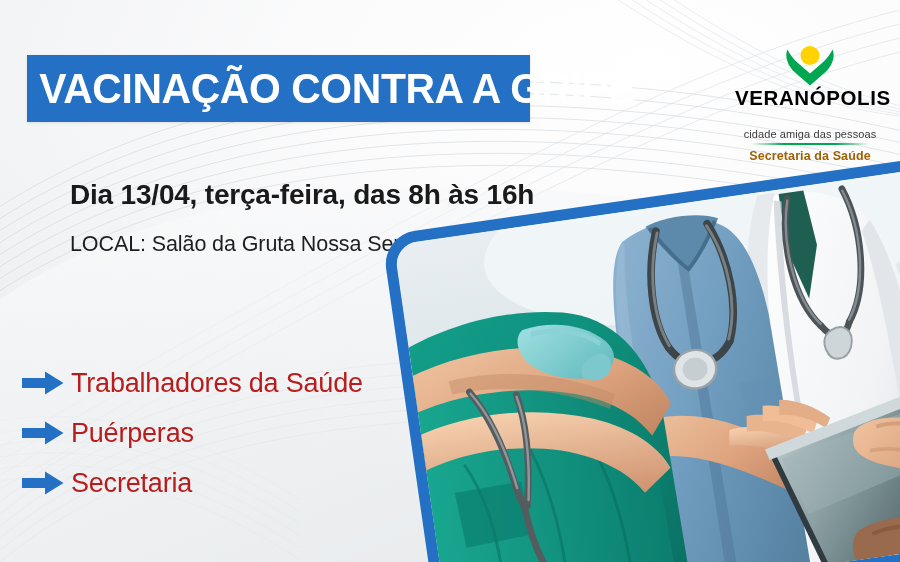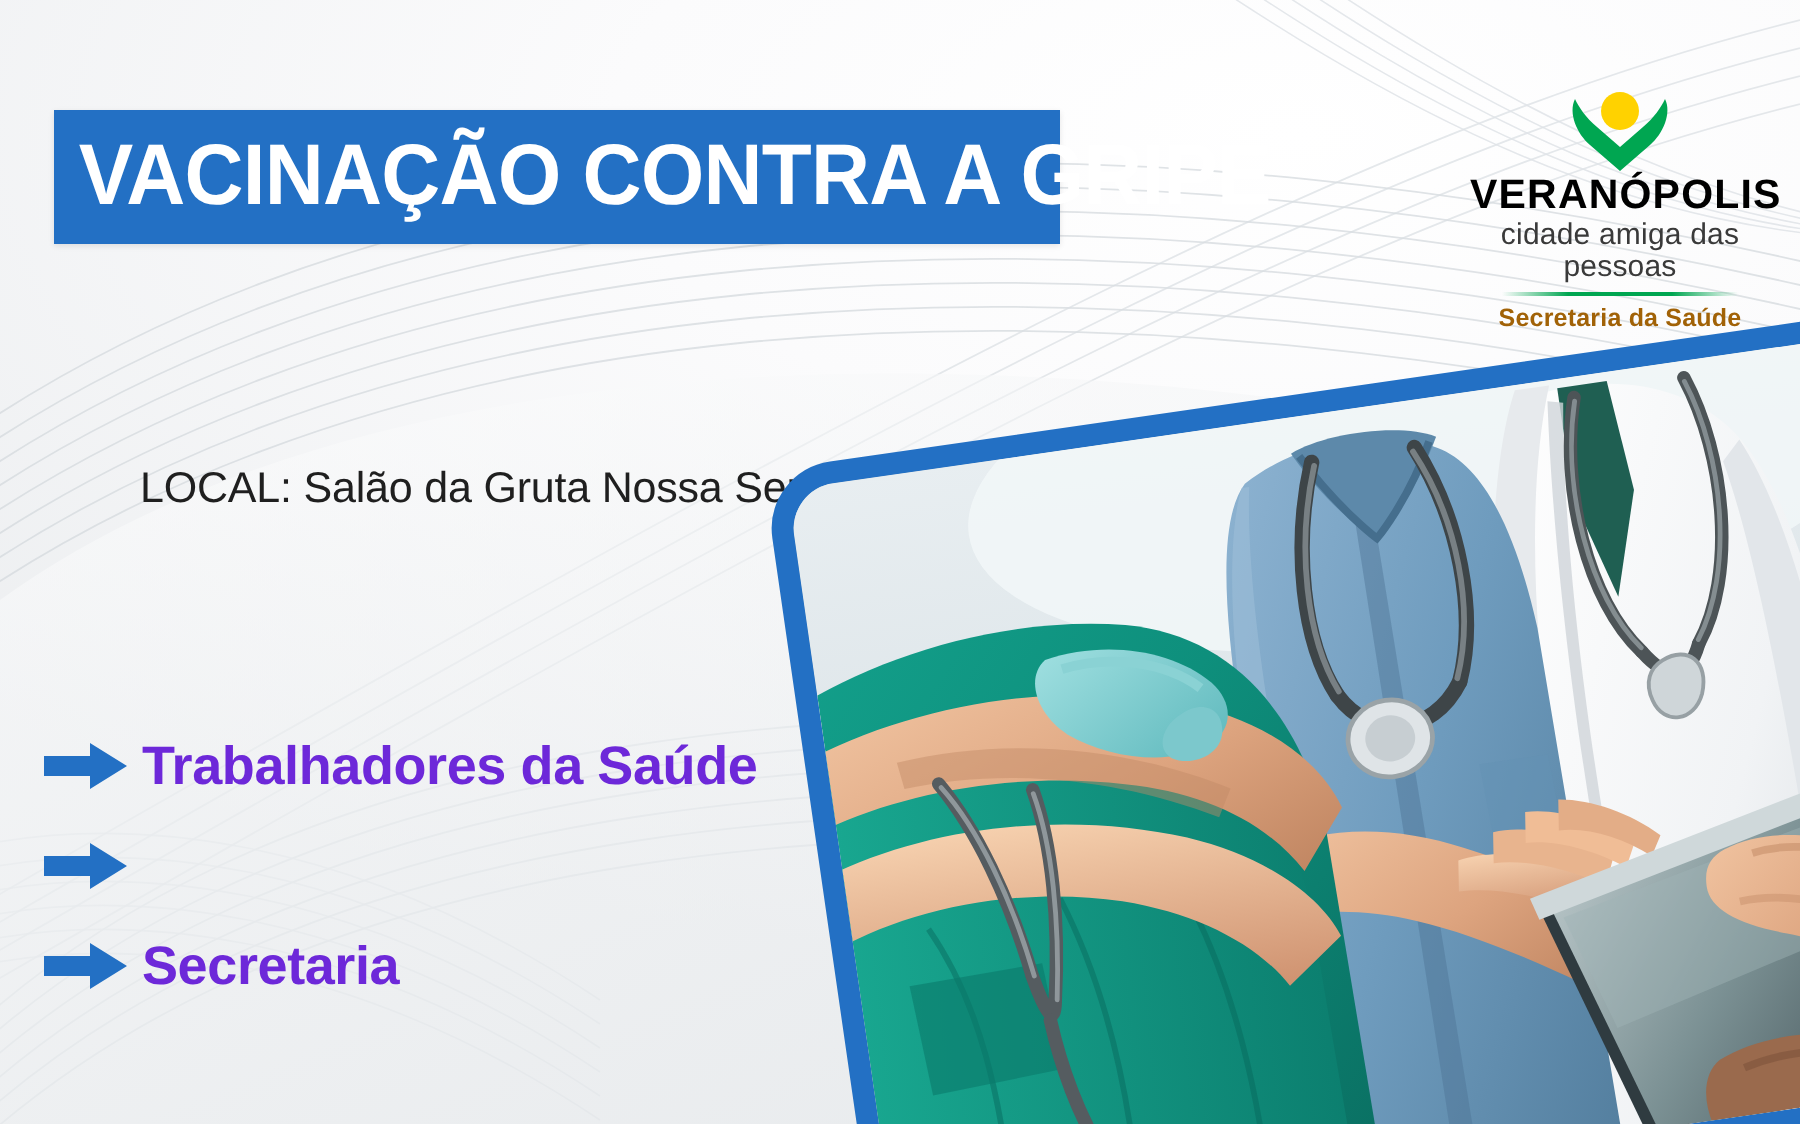--- a/index.html
+++ b/index.html
@@ -71,25 +71,25 @@
   }
   .logo-name {
     font-size: 20.5px;
     font-weight: 700;
     color: #000000;
     letter-spacing: 0.6px;
     line-height: 1.05;
     margin-top: 1px;
   }
   .logo-tagline {
-    font-size: 15px;
+    font-size: 11px;
     color: #3a3a3a;
     letter-spacing: 0.1px;
     line-height: 1.1;
-    margin-top: 1px;
+    margin-top: 19px;
   }
   .logo-rule {
     width: 118px;
     height: 2px;
     margin: 3px auto 0 auto;
     background: linear-gradient(90deg, rgba(0,166,81,0) 0%, #00a651 28%, #00a651 72%, rgba(0,166,81,0) 100%);
   }
   .logo-dept {
     font-size: 12.5px;
     font-weight: 700;
@@ -133,22 +133,22 @@
     height: 50px;
   }
   .bullet-arrow {
     width: 42px;
     height: 24px;
     flex: 0 0 42px;
     margin-right: 7px;
   }
   .bullet-label {
     font-size: 27px;
-    font-weight: 700;
-    color: #6d28d9;
+    font-weight: 400;
+    color: #b91c1c;
     letter-spacing: -0.2px;
     white-space: nowrap;
   }
 
   
   .photo-wrap {
     position: absolute;
     left: 398px;
     top: 228px;
     width: 560px;
@@ -242,33 +242,35 @@
     <svg class="logo-mark" viewBox="0 0 150 42" aria-hidden="true">
       <circle cx="75" cy="11.5" r="9.5" fill="#ffd200"></circle>
       <path d="M52.5,5.5 C 49.0,12.5 53.5,23.0 60.0,28.5 L75,41.5 L90,28.5 C 96.5,23.0 101.0,12.5 97.5,5.5 C 95.6,9.6 92.0,15.0 86.5,19.5 L75,29.5 L63.5,19.5 C 58.0,15.0 54.4,9.6 52.5,5.5 Z" fill="#00a651"></path>
     </svg>
     <div class="logo-name">VERANÓPOLIS</div>
     <div class="logo-tagline">cidade amiga das pessoas</div>
     <div class="logo-rule"></div>
     <div class="logo-dept">Secretaria da Saúde</div>
   </div>
 
+  <div class="info-date">Dia 13/04, terça-feira, das 8h às 16h</div>
   <div class="info-local">LOCAL: Salão da Gruta Nossa Senhora de Lourdes</div>
 
   <div class="bullets">
     <div class="bullet-row">
       <svg class="bullet-arrow" viewBox="0 0 42 24" aria-hidden="true">
         <path d="M0,7 L23,7 L23,0.5 L41.5,12 L23,23.5 L23,17 L0,17 Z" fill="#2370c4"></path>
       </svg>
       <span class="bullet-label">Trabalhadores da Saúde</span>
     </div>
     <div class="bullet-row">
       <svg class="bullet-arrow" viewBox="0 0 42 24" aria-hidden="true">
         <path d="M0,7 L23,7 L23,0.5 L41.5,12 L23,23.5 L23,17 L0,17 Z" fill="#2370c4"></path>
       </svg>
+      <span class="bullet-label">Puérperas</span>
     </div>
     <div class="bullet-row">
       <svg class="bullet-arrow" viewBox="0 0 42 24" aria-hidden="true">
         <path d="M0,7 L23,7 L23,0.5 L41.5,12 L23,23.5 L23,17 L0,17 Z" fill="#2370c4"></path>
       </svg>
       <span class="bullet-label">Secretaria</span>
     </div>
   </div>
 
   <div class="photo-wrap">

